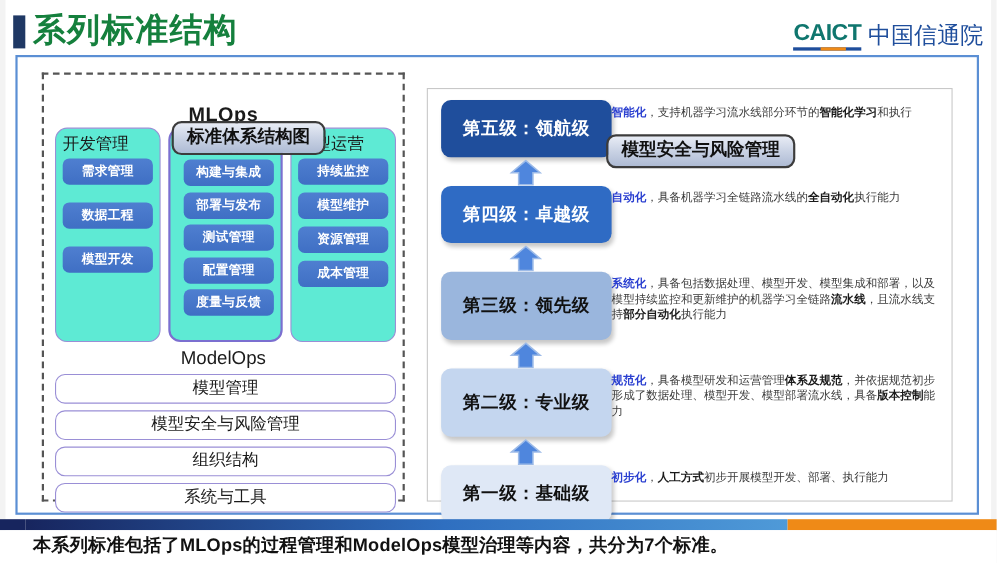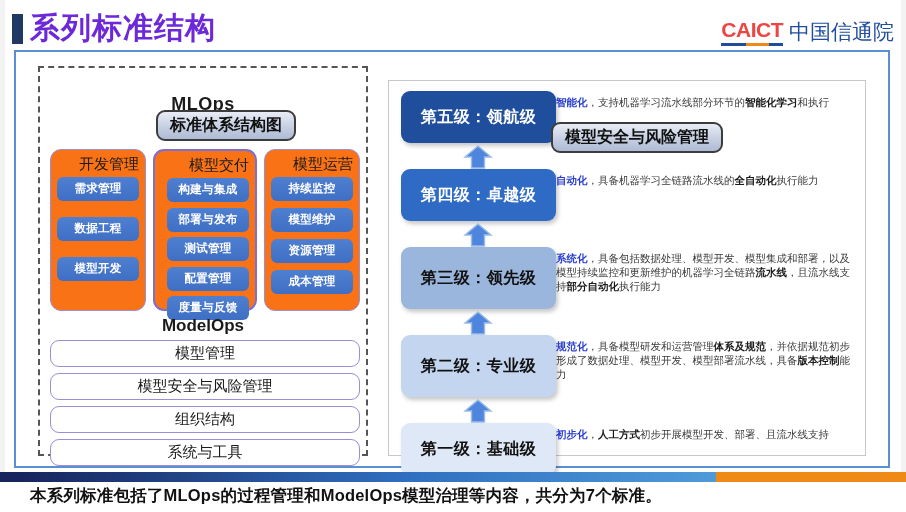--- a/index.html
+++ b/index.html
@@ -12,30 +12,30 @@
   .slide{position:relative;width:906px;height:512px;background:#fff;}
 
   
   .header{position:absolute;left:0;top:0;width:906px;height:48px;}
   .title-bullet{
     position:absolute;left:12px;top:14px;width:11px;height:30px;
     background:#1f3864;
   }
   .page-title{
     position:absolute;left:30px;top:10px;
-    font-size:30px;font-weight:bold;color:#6d28d9;
+    font-size:30px;font-weight:bold;color:#15803d;
     letter-spacing:1px;line-height:36px;white-space:nowrap;
   }
   .brand{
     position:absolute;right:12px;top:18px;
     display:flex;align-items:flex-end;gap:6px;white-space:nowrap;
   }
   .brand-mark{position:relative;display:inline-block;padding-bottom:4px;}
   .brand-mark .txt{
-    font-size:21px;font-weight:bold;color:#ef4444;letter-spacing:-0.5px;
+    font-size:21px;font-weight:bold;color:#0f766e;letter-spacing:-0.5px;
     font-family:"Liberation Sans",sans-serif;
   }
   .brand-underline{position:absolute;left:0;bottom:0;width:100%;height:3px;background:#1f4e9c;}
   .brand-underline-accent{position:absolute;left:40%;bottom:0;width:38%;height:3px;background:#ef8a17;}
   .brand-cn{font-size:21px;font-weight:normal;color:#1f4e9c;letter-spacing:0px;}
 
   
   .frame{
     position:absolute;left:14px;top:50px;width:876px;height:418px;
     border:2px solid #5b8fd4;background:#ffffff;box-sizing:border-box;
@@ -55,42 +55,42 @@
   }
   .badge-left{left:140px;top:58px;}
   .badge-right{left:535px;top:70px;}
 
   .mlops-title{
     position:absolute;left:0;top:26px;width:100%;text-align:center;
     font-size:18px;font-weight:bold;color:#1a1a1a;letter-spacing:.5px;
   }
   .cols{position:absolute;left:10px;top:48px;width:310px;height:195px;display:flex;gap:7px;}
   .col{
-    flex:1;border:1.5px solid #9a8fd6;border-radius:11px;background:#f97316;
-    box-sizing:border-box;padding:4px 6px 6px;display:flex;flex-direction:column;align-items:flex-end;margin-top:33px;
+    flex:1;border:1.5px solid #9a8fd6;border-radius:11px;background:#5eead4;
+    box-sizing:border-box;padding:4px 6px 6px;display:flex;flex-direction:column;align-items:flex-start;
   }
   .col.emphasis{border:2.5px solid #7b6fd0;padding-left:12px;}
   .col-title{font-size:15px;color:#1a1a1a;line-height:20px;margin-bottom:3px;white-space:nowrap;}
   .chip{
     width:100%;box-sizing:border-box;border-radius:6px;
     background:linear-gradient(180deg,#4f7fd0 0%,#3f6fc4 100%);
     color:#ffffff;font-size:11.5px;font-weight:bold;text-align:center;
     padding:4px 0 5px;white-space:nowrap;letter-spacing:.3px;
   }
   .col.a .chip{margin-bottom:16px;}
   .col.a .chip:last-child{margin-bottom:0;}
   .col.b{justify-content:flex-start;}
   .col.b .chip{margin-bottom:5.5px;}
   .col.b .chip:last-child{margin-bottom:0;}
   .col.c .chip{margin-bottom:7px;}
   .col.c .chip:last-child{margin-bottom:0;}
 
   .modelops-title{
     position:absolute;left:0;top:248px;width:100%;text-align:center;
-    font-size:17px;font-weight:bold;color:#1a1a1a;
+    font-size:17px;font-weight:normal;color:#1a1a1a;
   }
   .mo-rows{position:absolute;left:10px;top:272px;width:310px;}
   .mo-row{
     border:1.5px solid #9a8fd6;border-radius:9px;background:#fff;
     font-size:15px;color:#1a1a1a;text-align:center;
     padding:2px 0 3px;margin-bottom:6px;line-height:20px;
   }
   .mo-row:last-child{margin-bottom:0;}
 
   
@@ -240,21 +240,21 @@
           </div>
           <div class="arrow-wrap">
             <span class="arrow">
               <svg width="30" height="24" viewBox="0 0 30 24">
                 <path d="M15 1 L28 12 L21.5 12 L21.5 23 L8.5 23 L8.5 12 L2 12 Z" fill="#4f86dd" stroke="#9dbbe8" stroke-width="1.4"></path>
               </svg>
             </span>
           </div>
           <div class="level-row">
             <div class="level-box" style="background: rgb(223, 232, 246); color: rgb(17, 17, 17); height: 52px;">第一级：基础级</div>
-            <div class="level-desc"><span class="kw">初步化</span><span>，</span><span class="bd">人工方式</span><span>初步开展模型开发、部署、且流水线支持</span></div>
+            <div class="level-desc"><span class="kw">初步化</span><span>，</span><span class="bd">人工方式</span><span>初步开展模型开发、部署、执行能力</span></div>
           </div>
         </div>
     </div>
 
     <div class="badge badge-right">模型安全与风险管理</div>
 
   </div>
 
   <div class="bar">
     <div class="seg1"></div>

